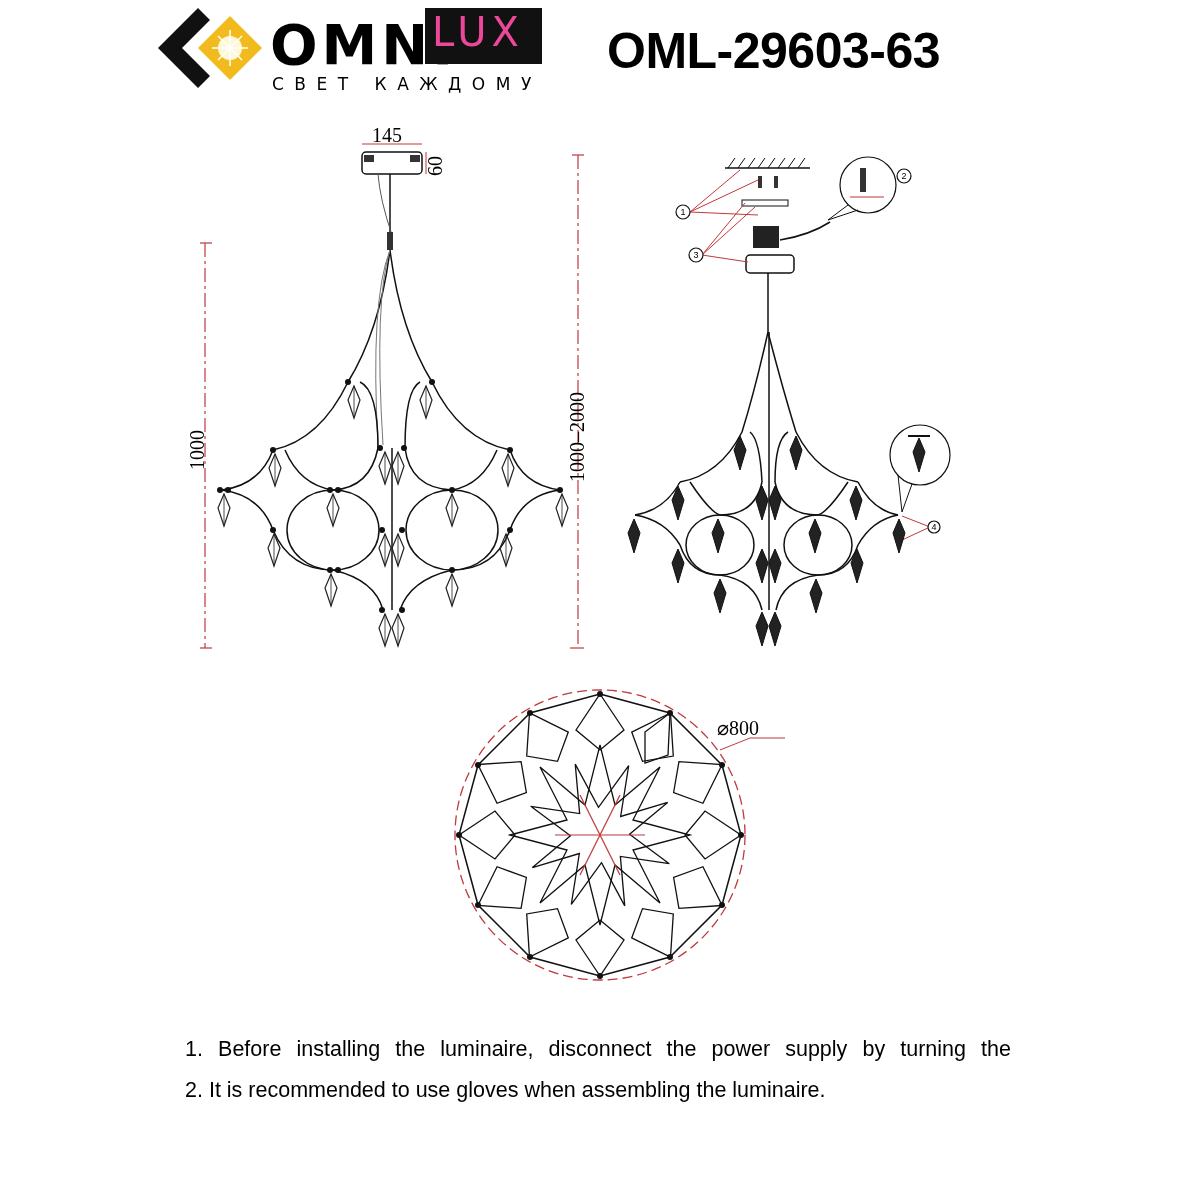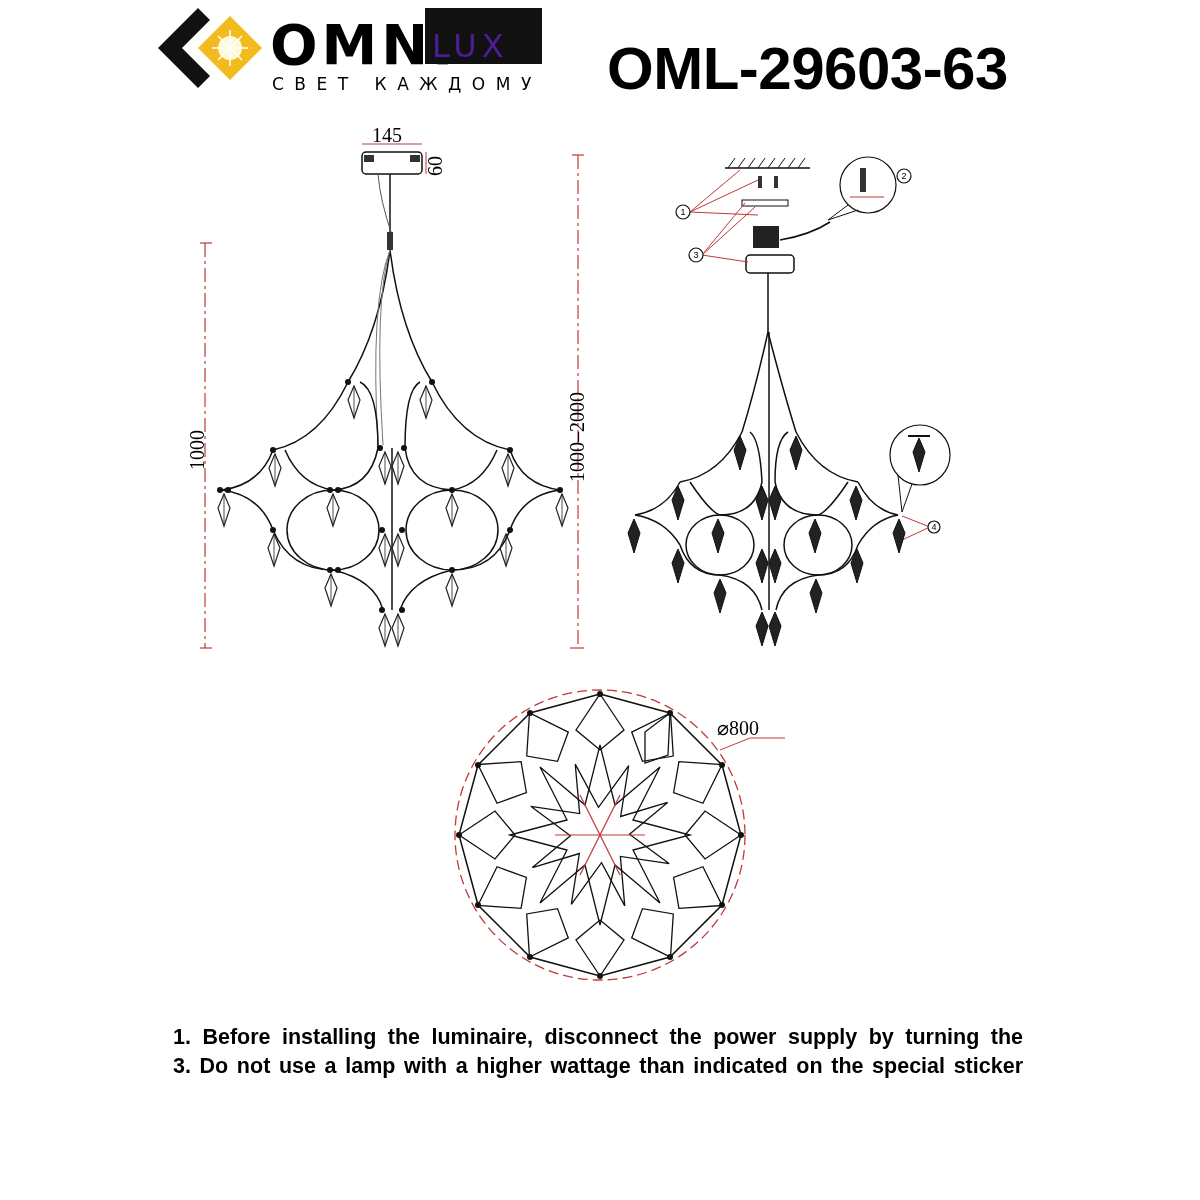--- a/index.html
+++ b/index.html
@@ -1,26 +1,26 @@
 <!DOCTYPE html>
 <html><head>
 <meta charset="utf-8">
 <style>
   html, body { margin: 0; padding: 0; background: #ffffff; }
   body { width: 1200px; height: 1200px; position: relative; overflow: hidden; font-family: "Liberation Sans", sans-serif; color: #000; }
   .abs { position: absolute; }
   #logo { left: 150px; top: 8px; width: 410px; height: 95px; }
   .brand-omni { left: 270px; top: 12px; font-size: 56px; letter-spacing: 4px; font-weight: 700; font-family: "DejaVu Sans", sans-serif; }
   .brand-lux-box { left: 425px; top: 8px; width: 117px; height: 56px; background: #111; }
-  .brand-lux { left: 432px; top: 27px; font-size: 32px; letter-spacing: 5px; color: #4c1d95; font-family: "DejaVu Sans", sans-serif; }
+  .brand-lux { left: 432px; top: 9px; font-size: 40px; letter-spacing: 5px; color: #ec4899; font-family: "DejaVu Sans", sans-serif; }
   .tagline { left: 272px; top: 74px; font-size: 17px; letter-spacing: 10.5px; font-family: "DejaVu Sans", sans-serif; }
-  .model { left: 607px; top: 22px; font-size: 60px; font-weight: 700; letter-spacing: -0.5px; margin-top: 12px; }
+  .model { left: 607px; top: 22px; font-size: 50px; font-weight: 700; letter-spacing: -0.5px; }
   svg { position: absolute; left: 0; top: 0; }
   .notes { left: 173px; top: 1023px; width: 850px; font-size: 21.5px; line-height: 28.5px; }
-  .notes p { margin: 0; font-weight: bold; }
+  .notes p { margin: 12px; }
   .just { text-align: justify; text-align-last: justify; }
   .dim { font-family: "Liberation Serif", serif; font-size: 20px; }
 </style>
 </head>
 <body>
 
 <div class="abs" id="logo">
   <svg width="120" height="95">
     <polygon points="48,0 8,40 48,80 60,68 32,40 60,12" fill="#111"></polygon>
     <polygon points="80,8 112,40 80,72 48,40" fill="#f2bb1d"></polygon>
@@ -281,14 +281,14 @@
         <circle cx="-70" cy="-122" r="3"></circle>
     </g>
     <line x1="120" y1="-85" x2="150" y2="-97" stroke="#c0393b" stroke-width="1"></line>
     <line x1="150" y1="-97" x2="185" y2="-97" stroke="#c0393b" stroke-width="1"></line>
     <text class="dim" x="117" y="-100" font-size="24">⌀800</text>
   </g>
 </svg>
 
 <div class="abs notes">
   <p class="just">1. Before installing the luminaire, disconnect the power supply by turning the</p>
-  <p class="just">3. Do not use a lamp with a higher wattage than indicated on the special sticker</p>
+  <p>2. It is recommended to use gloves when assembling the luminaire.</p>
 </div>
 
 </body></html>

